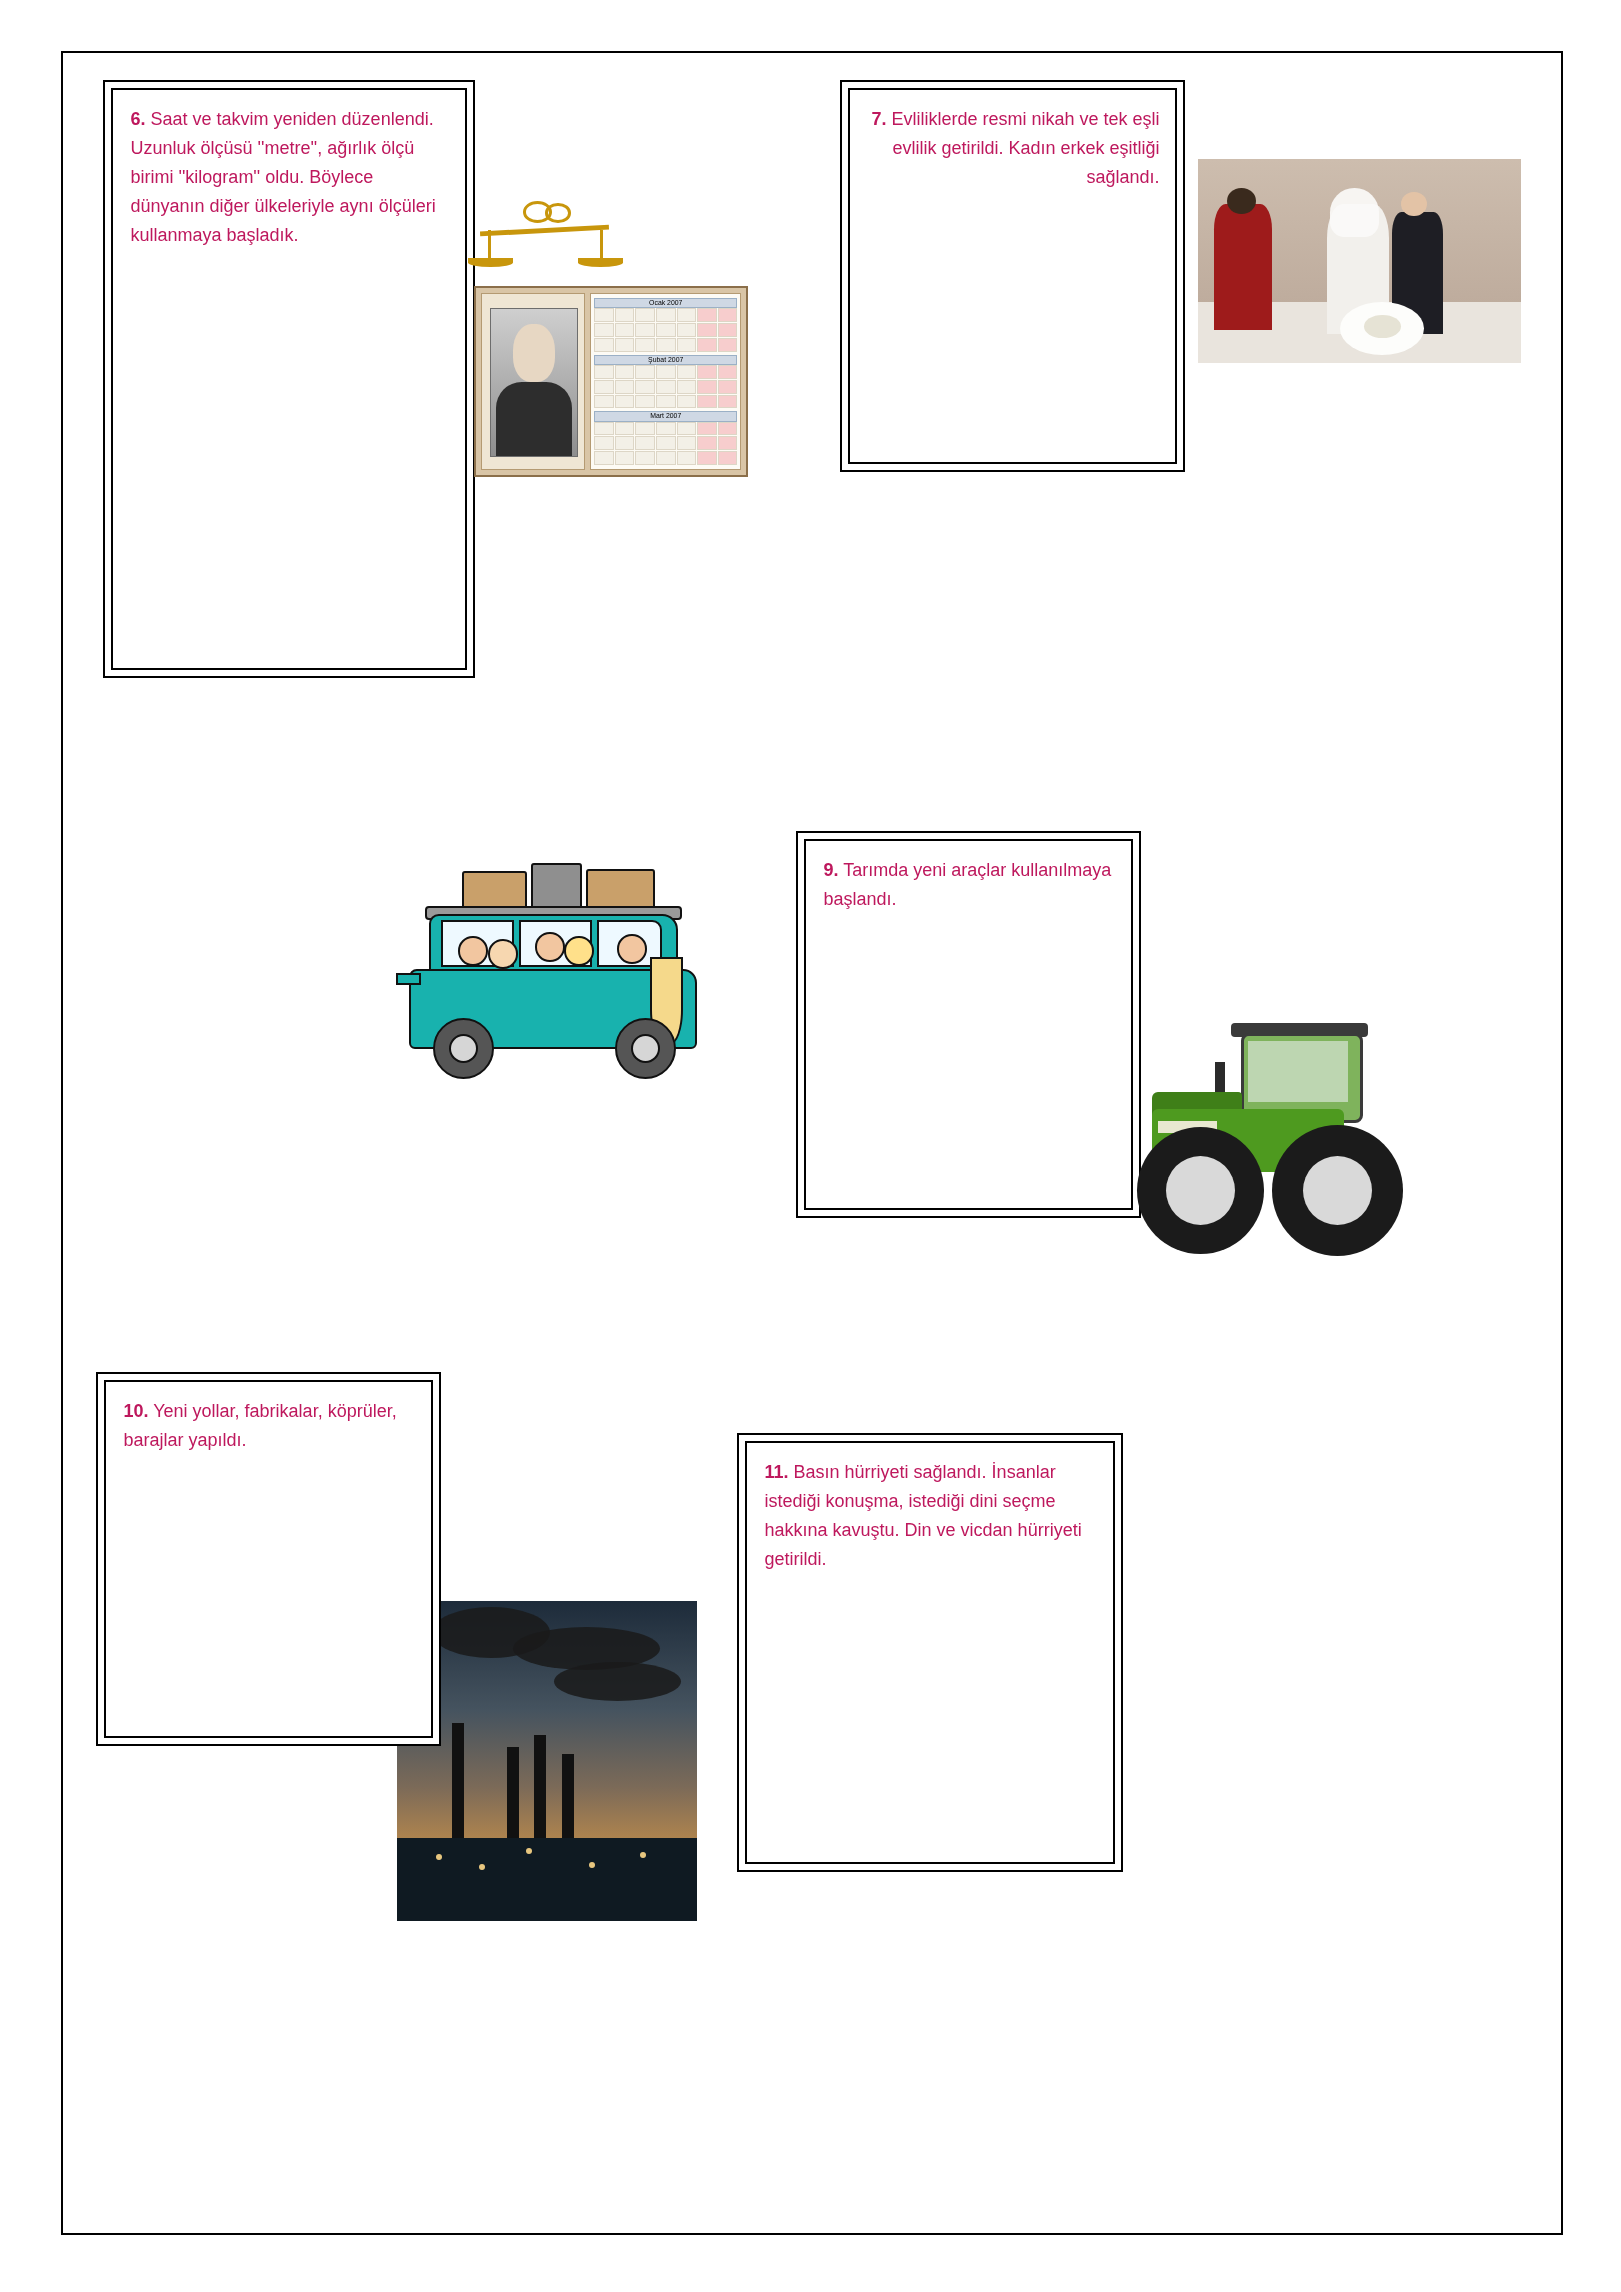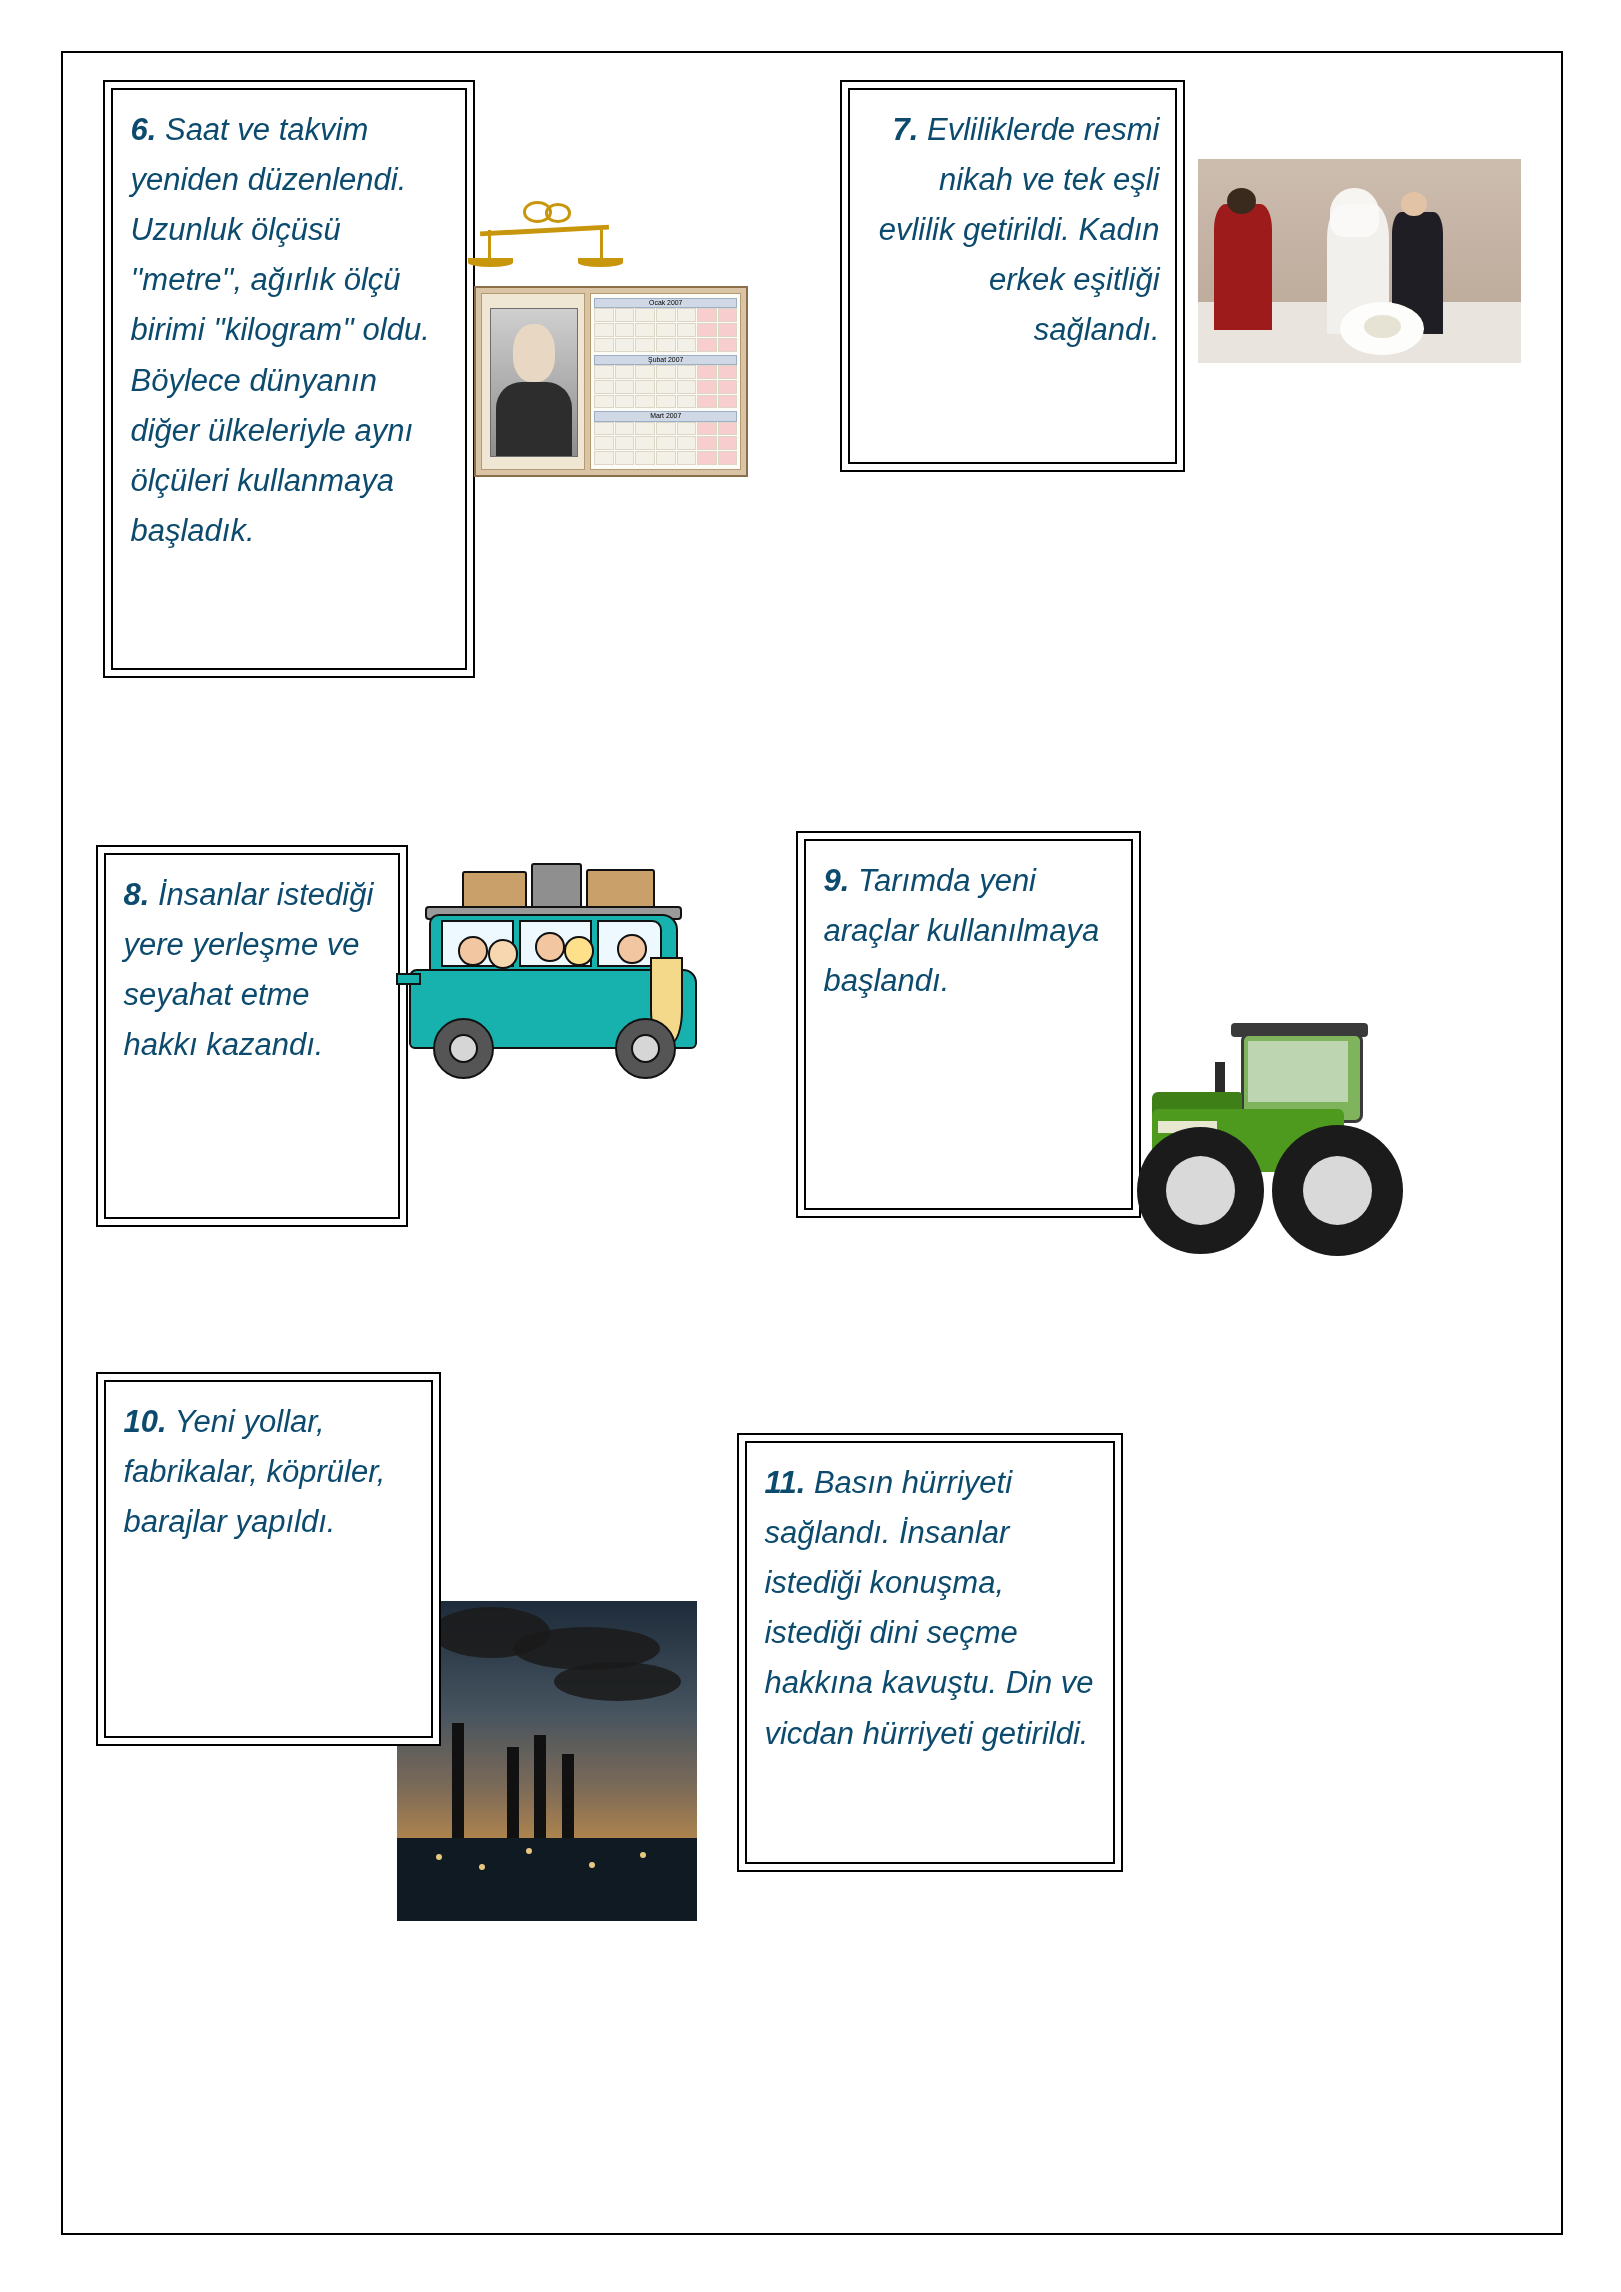--- a/index.html
+++ b/index.html
@@ -46,26 +46,25 @@
     background: #ffffff;
     box-sizing: border-box;
   }
   .framebox .txt {
     position: absolute;
     left: 9.8px;
     top: 8.8px;
     right: 7.8px;
     bottom: 3.9px;
     padding: 5.9px 7.8px;
-    font-size: 31px;
+    font-size: 18px;
     line-height: 1.62;
-    color: #0c4a6e;
+    color: #be185d;
     box-sizing: border-box;
     overflow: visible;
-    font-style: italic;
   }
   .framebox .txt b { font-weight: bold; }
 
   
   .imgbox {
     position: absolute;
     overflow: hidden;
     z-index: 2;
   }
 
@@ -437,27 +436,20 @@
     <div class="w-table"></div>
     <div class="w-red"></div>
     <div class="w-head1"></div>
     <div class="w-bride"></div>
     <div class="w-veil"></div>
     <div class="w-groom"></div>
     <div class="w-head2"></div>
     <div class="w-flowers"></div>
   </div>
 
-  <div class="framebox" style="left:96px; top:845px; width:312px; height:382px;">
-    <div class="inner">
-      <div class="txt">
-        <b>8.</b><span> İnsanlar istediği yere yerleşme ve seyahat etme hakkı kazandı.</span>
-      </div>
-    </div>
-  </div>
 
   <div class="car" style="left:372px; top:863px; width:392px; height:255px; z-index:4;">
     <div class="lug lug1"></div>
     <div class="lug lug2"></div>
     <div class="lug lug3"></div>
     <div class="car-roof"></div>
     <div class="car-cabin"></div>
     <div class="car-win win1"></div>
     <div class="car-win win2"></div>
     <div class="car-win win3"></div>

